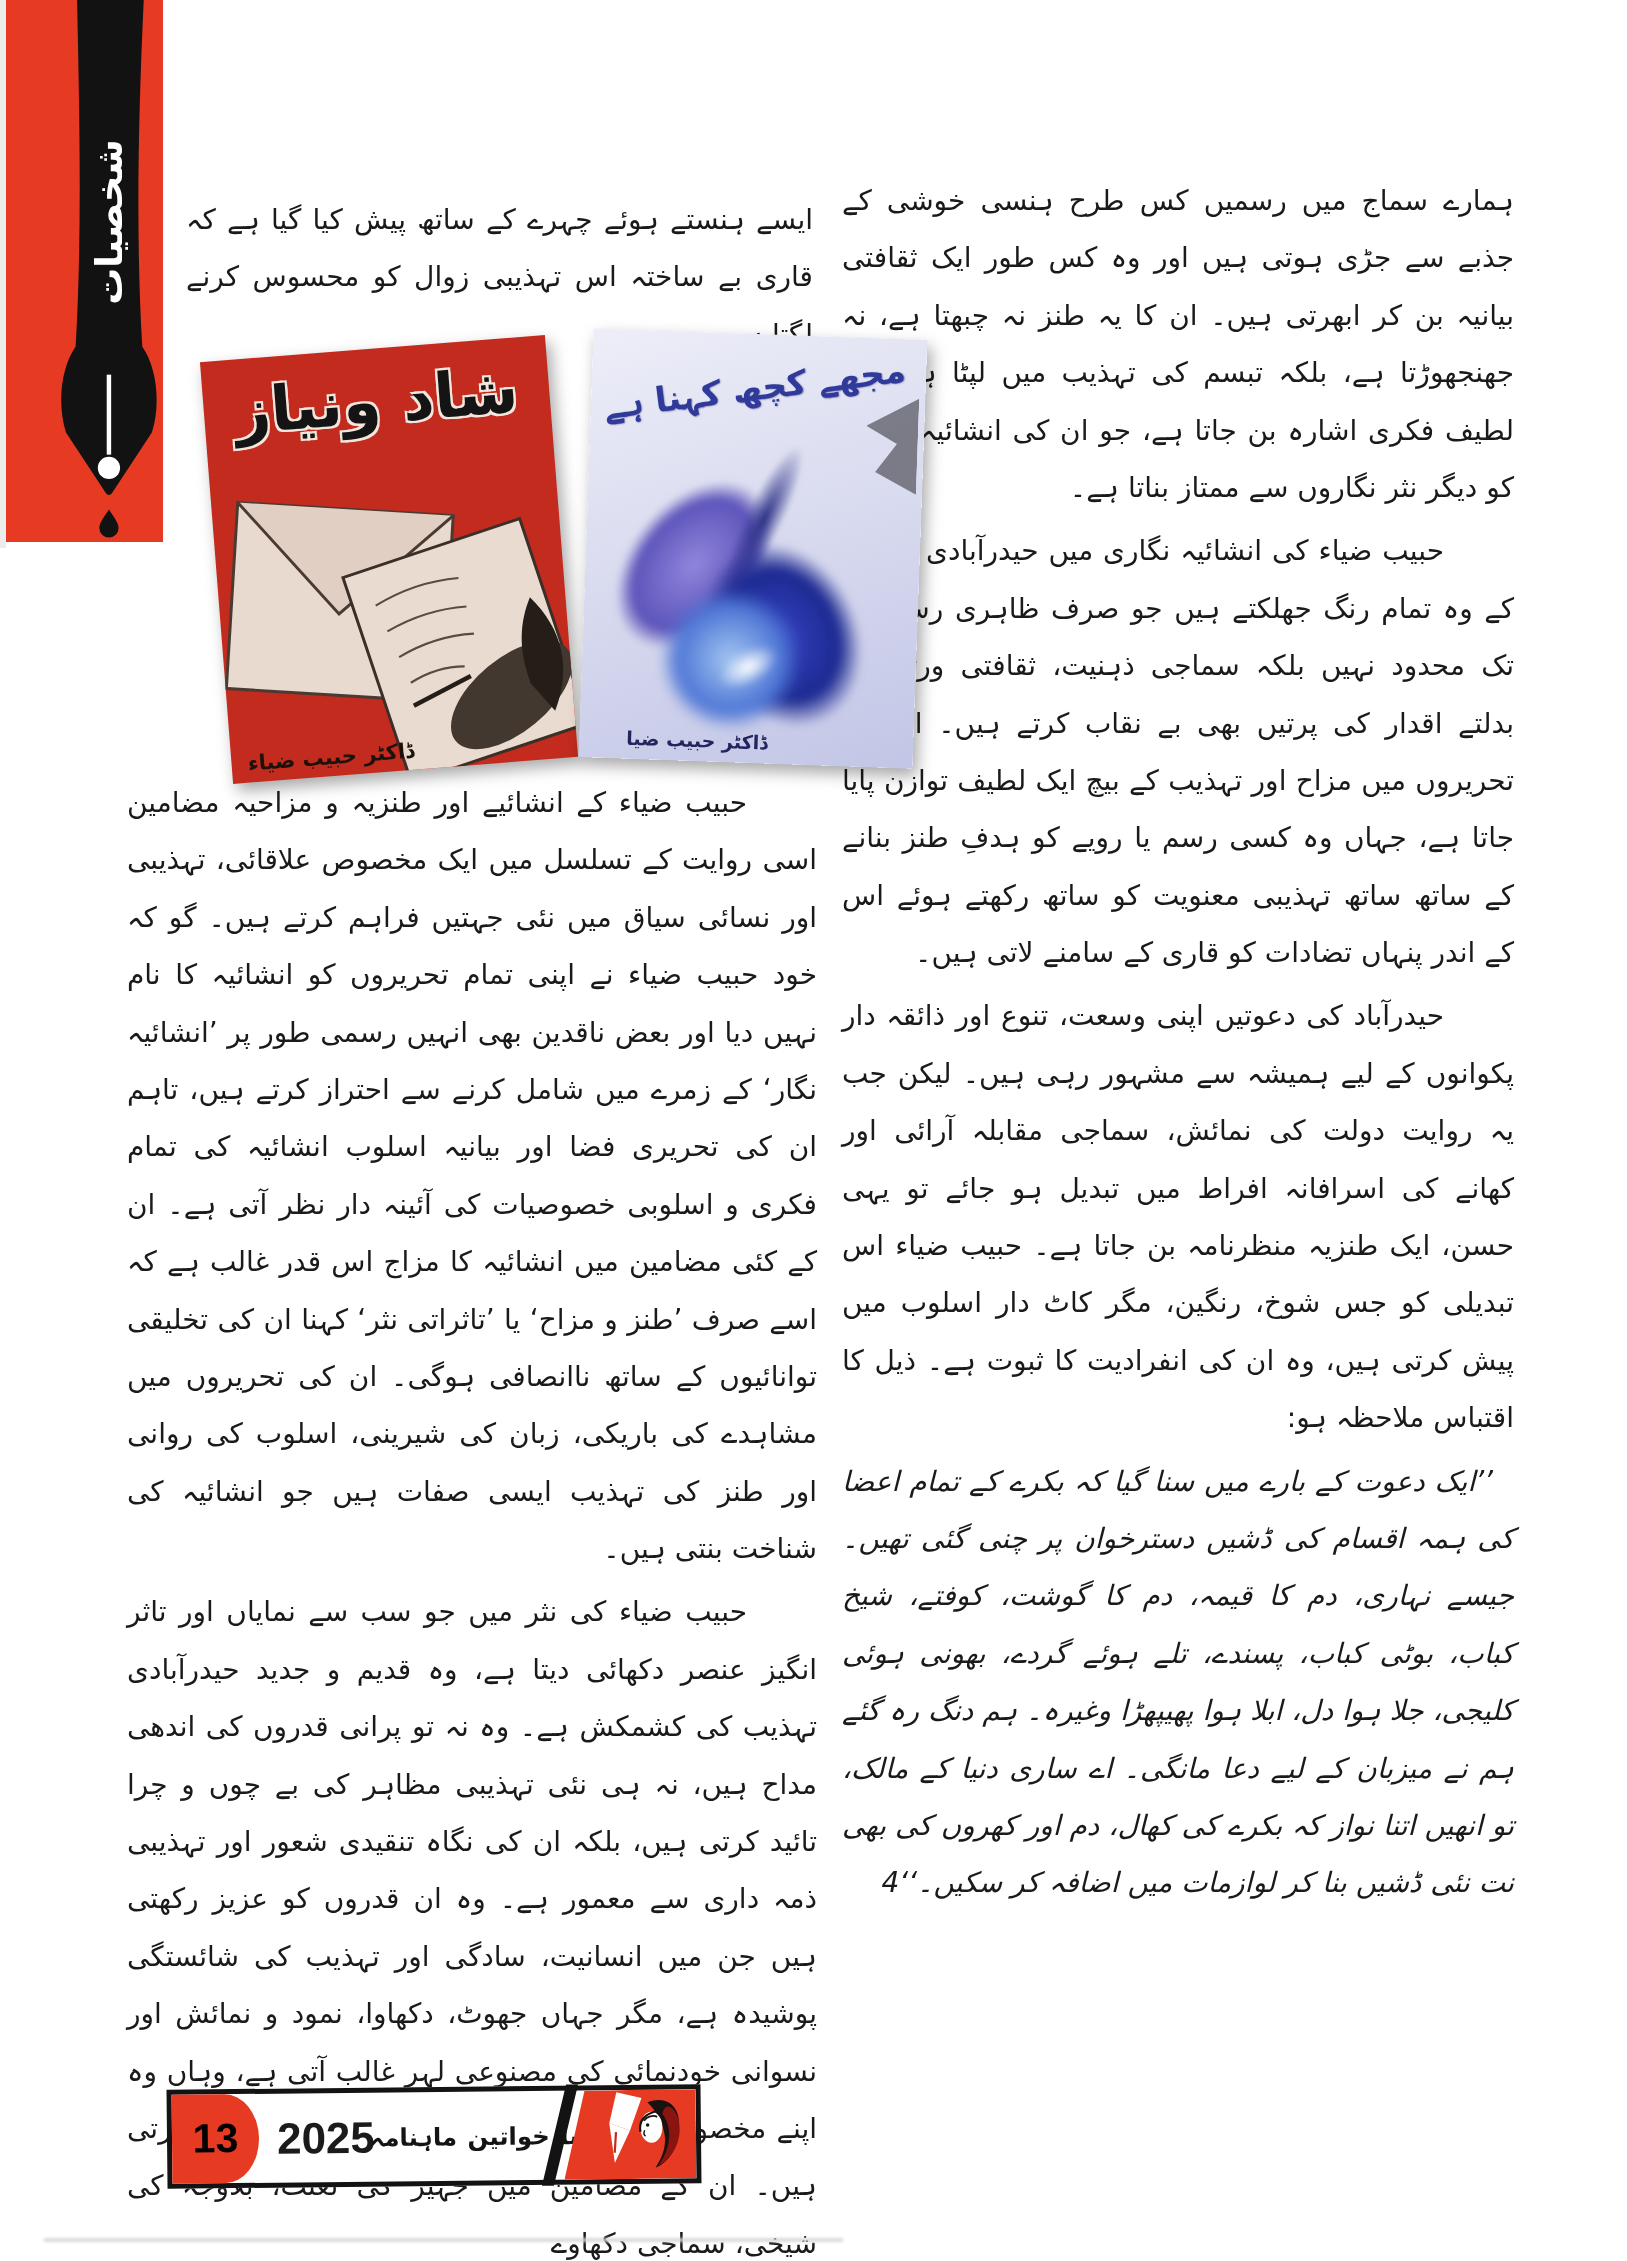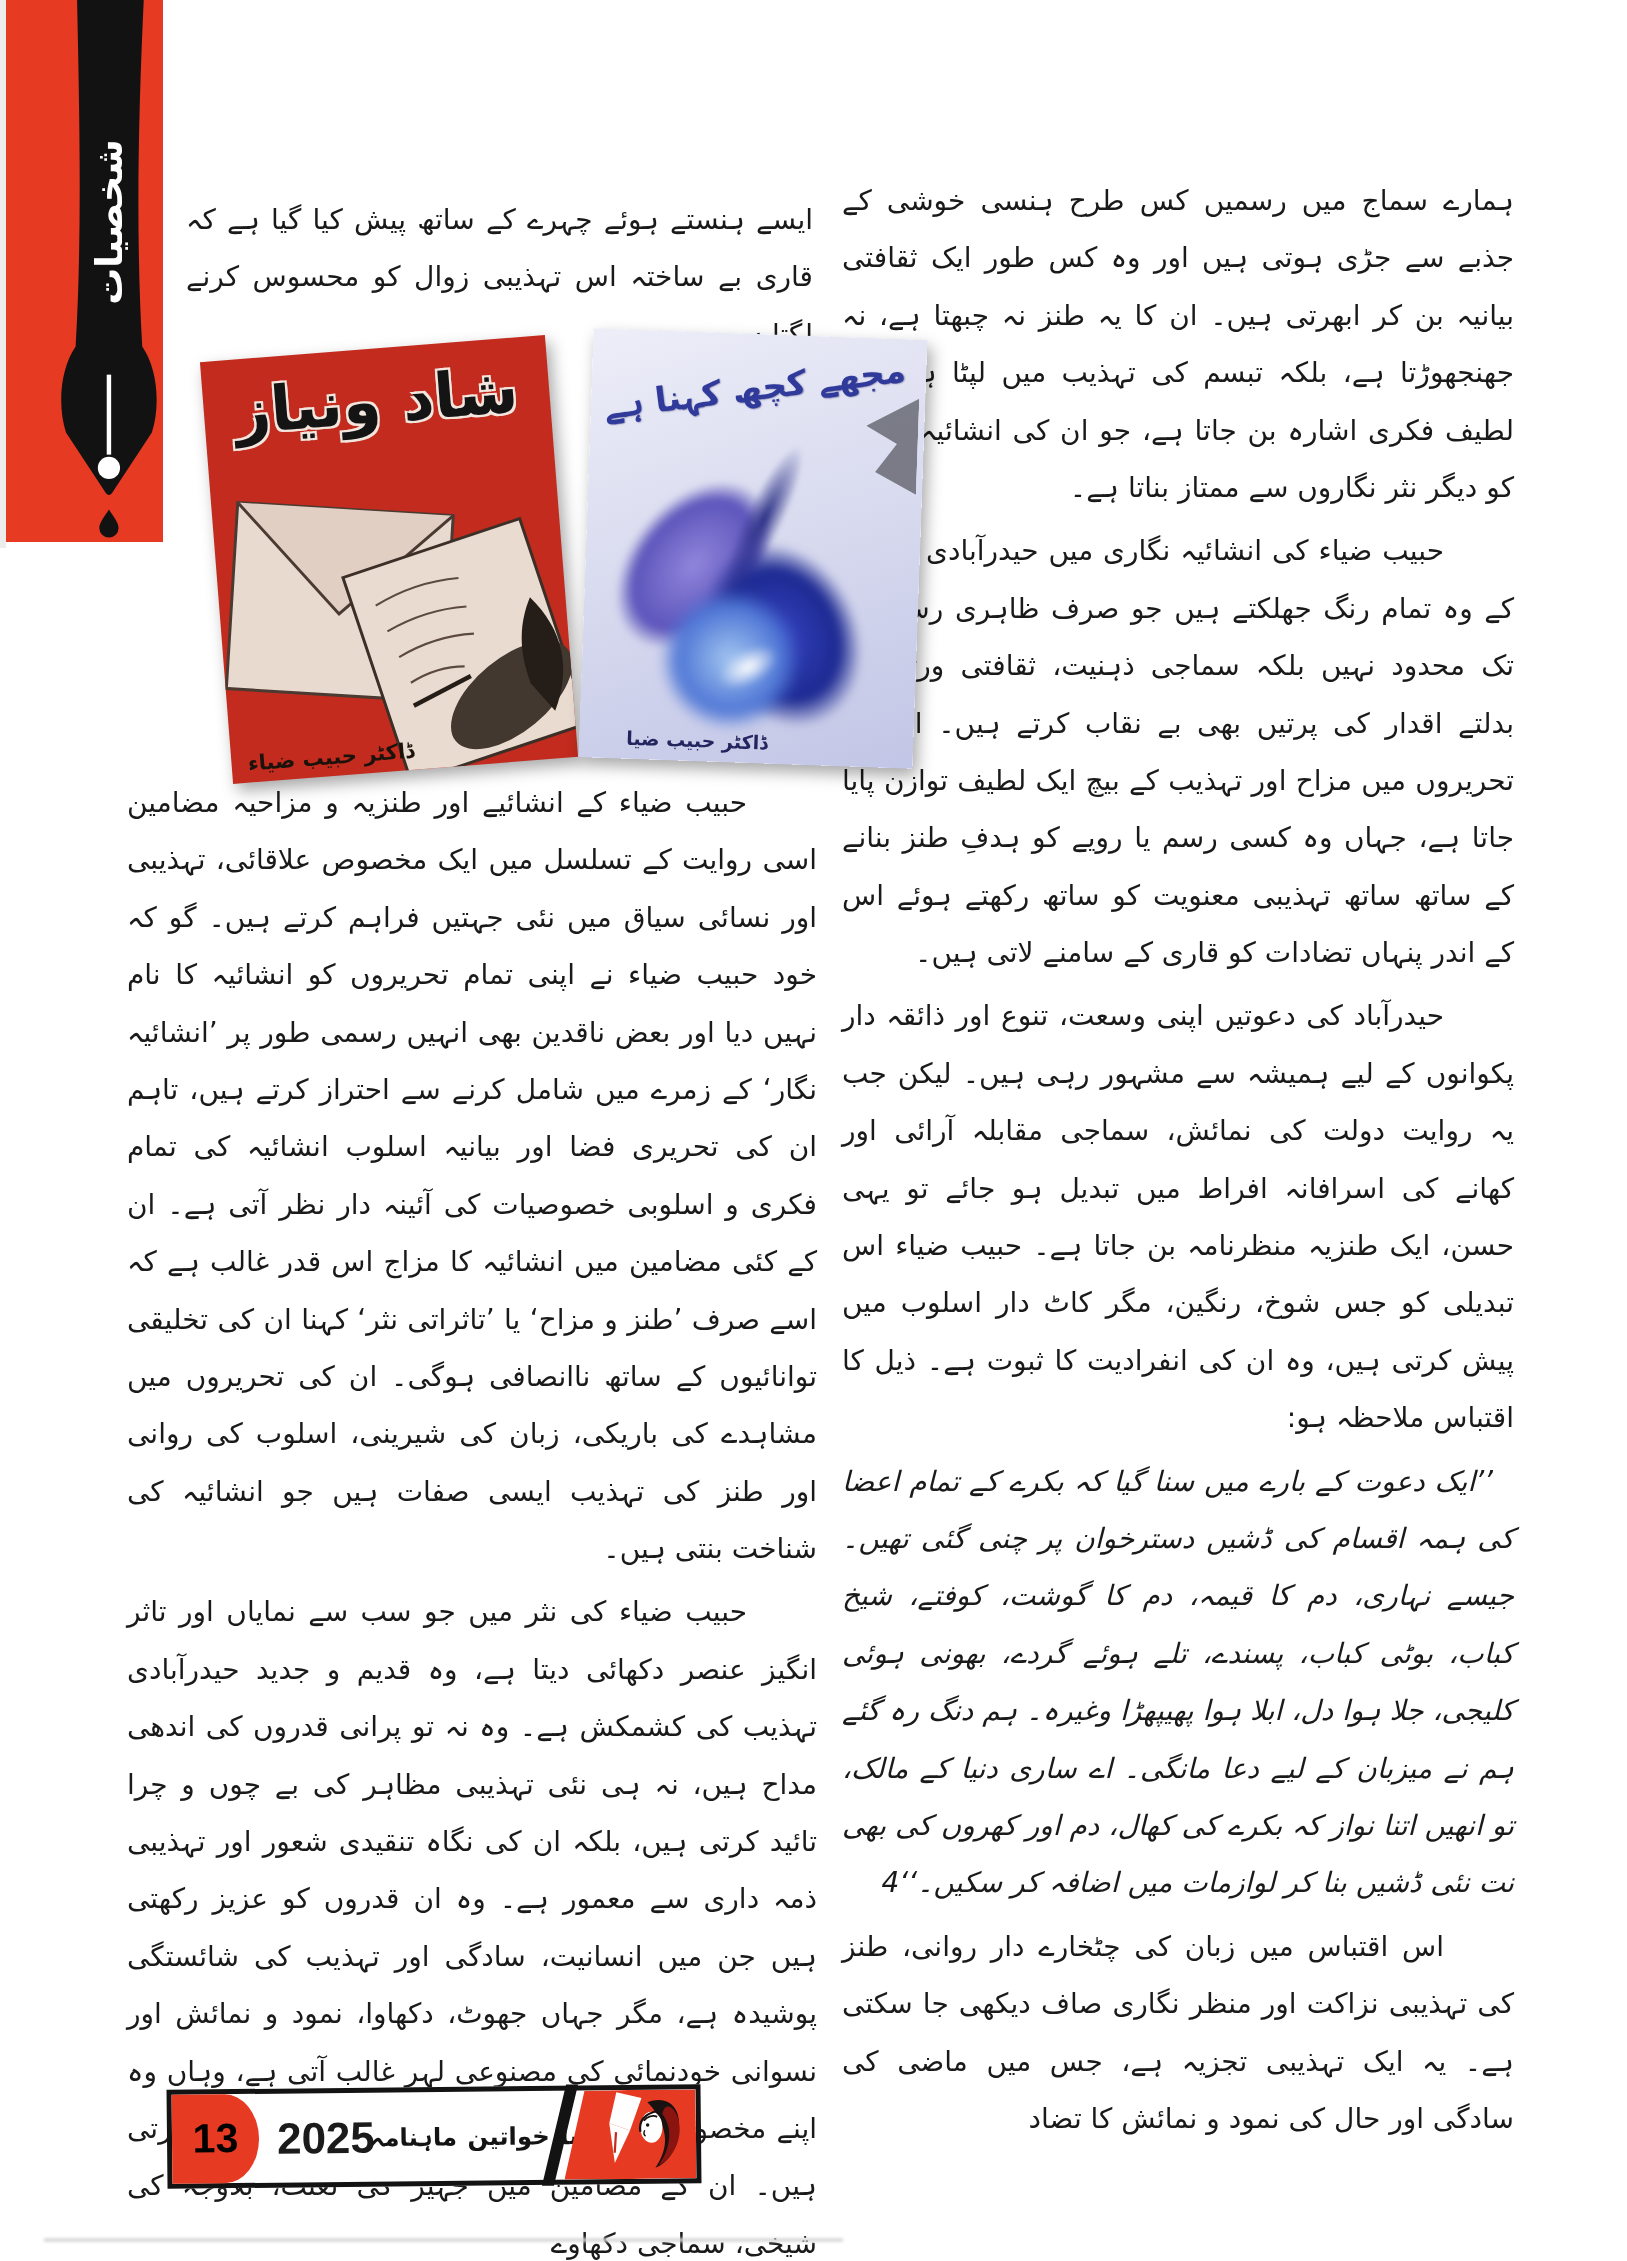--- a/index.html
+++ b/index.html
@@ -81,21 +81,20 @@
       <path d="M139,688 C132,699 126,706 126,713 a13,13 0 0,0 26,0 C152,706 146,699 139,688 Z" fill="#121212"></path>
     </svg>
     <span class="sidebar-label">شخصیات</span>
   </div>
 
   <div class="col-right urdu">
     <p>ہمارے سماج میں رسمیں کس طرح ہنسی خوشی کے جذبے سے جڑی ہوتی ہیں اور وہ کس طور ایک ثقافتی بیانیہ بن کر ابھرتی ہیں۔ ان کا یہ طنز نہ چبھتا ہے، نہ جھنجھوڑتا ہے، بلکہ تبسم کی تہذیب میں لپٹا ہوا ایک لطیف فکری اشارہ بن جاتا ہے، جو ان کی انشائیہ نگاری کو دیگر نثر نگاروں سے ممتاز بناتا ہے۔</p>
     <p class="ind">حبیب ضیاء کی انشائیہ نگاری میں حیدرآبادی تہذیب کے وہ تمام رنگ جھلکتے ہیں جو صرف ظاہری رسومات تک محدود نہیں بلکہ سماجی ذہنیت، ثقافتی ورثے اور بدلتے اقدار کی پرتیں بھی بے نقاب کرتے ہیں۔ ان کی تحریروں میں مزاح اور تہذیب کے بیچ ایک لطیف توازن پایا جاتا ہے، جہاں وہ کسی رسم یا رویے کو ہدفِ طنز بنانے کے ساتھ ساتھ تہذیبی معنویت کو ساتھ رکھتے ہوئے اس کے اندر پنہاں تضادات کو قاری کے سامنے لاتی ہیں۔</p>
     <p class="ind">حیدرآباد کی دعوتیں اپنی وسعت، تنوع اور ذائقہ دار پکوانوں کے لیے ہمیشہ سے مشہور رہی ہیں۔ لیکن جب یہ روایت دولت کی نمائش، سماجی مقابلہ آرائی اور کھانے کی اسرافانہ افراط میں تبدیل ہو جائے تو یہی حسن، ایک طنزیہ منظرنامہ بن جاتا ہے۔ حبیب ضیاء اس تبدیلی کو جس شوخ، رنگین، مگر کاٹ دار اسلوب میں پیش کرتی ہیں، وہ ان کی انفرادیت کا ثبوت ہے۔ ذیل کا اقتباس ملاحظہ ہو:</p>
     <p class="quote">’’ایک دعوت کے بارے میں سنا گیا کہ بکرے کے تمام اعضا کی ہمہ اقسام کی ڈشیں دسترخوان پر چنی گئی تھیں۔ جیسے نہاری، دم کا قیمہ، دم کا گوشت، کوفتے، شیخ کباب، بوٹی کباب، پسندے، تلے ہوئے گردے، بھونی ہوئی کلیجی، جلا ہوا دل، ابلا ہوا پھیپھڑا وغیرہ۔ ہم دنگ رہ گئے ہم نے میزبان کے لیے دعا مانگی۔ اے ساری دنیا کے مالک، تو انھیں اتنا نواز کہ بکرے کی کھال، دم اور کھروں کی بھی نت نئی ڈشیں بنا کر لوازمات میں اضافہ کر سکیں۔‘‘4</p>
-    <p class="ind">اس اقتباس میں زبان کی چٹخارے دار روانی، طنز کی تہذیبی نزاکت اور منظر نگاری صاف دیکھی جا سکتی ہے۔ یہ ایک تہذیبی تجزیہ ہے، جس میں ماضی کی سادگی اور حال کی نمود و نمائش کا تضاد</p>
   </div>
 
   <div class="col-left-top urdu">
     <p>ایسے ہنستے ہوئے چہرے کے ساتھ پیش کیا گیا ہے کہ قاری بے ساختہ اس تہذیبی زوال کو محسوس کرنے لگتا ہے۔</p>
   </div>
 
   <div class="cover cover1">
     <div class="cover1-title">شاد ونیاز</div>
     <svg class="cover1-illo" width="346" height="311" viewBox="0 0 468 420">
       <g transform="rotate(8 160 180)">

